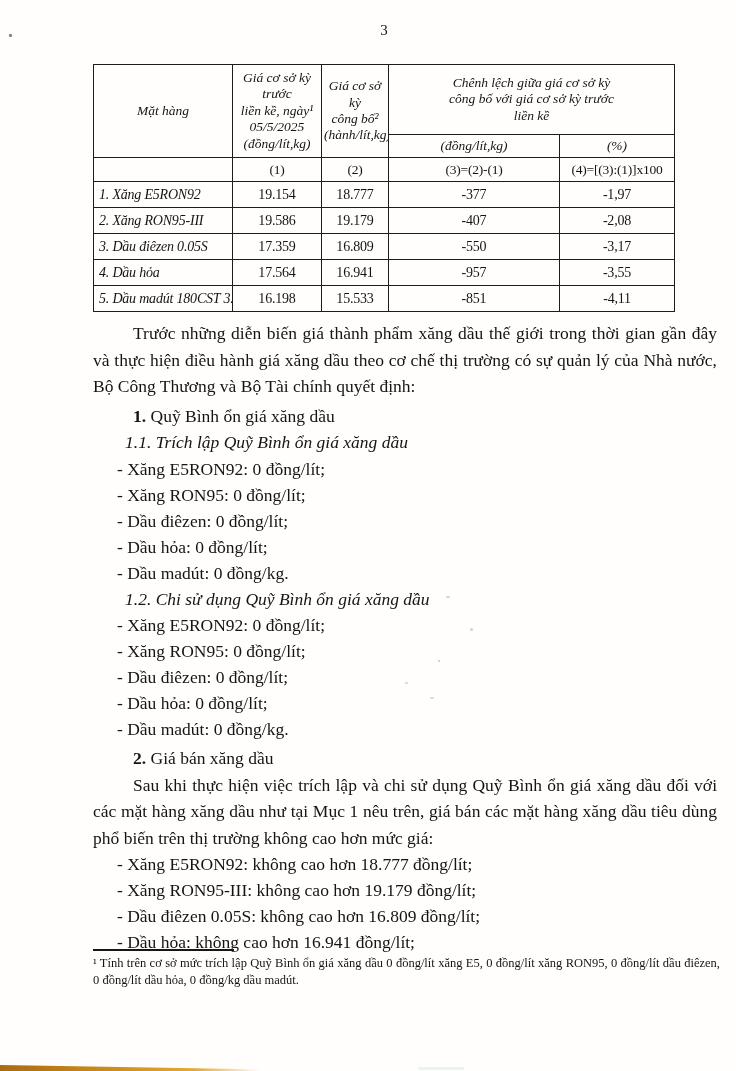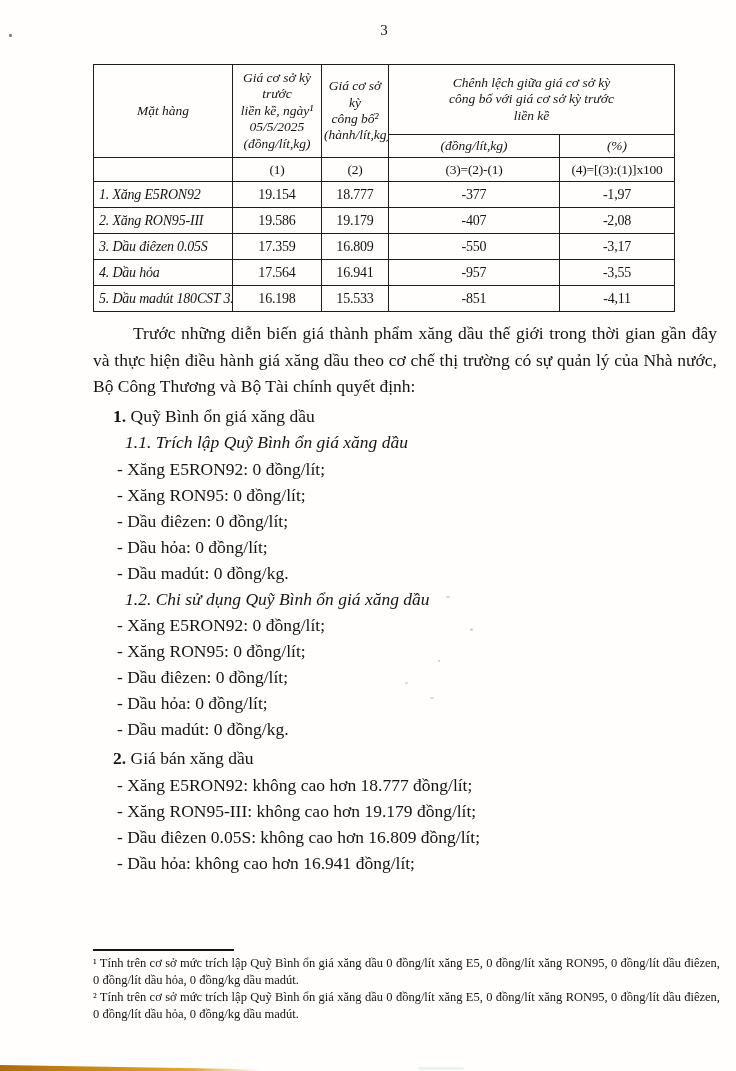--- a/index.html
+++ b/index.html
@@ -63,21 +63,21 @@
     height:23px;font-size:14px;letter-spacing:-0.2px;
   }
   .price-table tbody td.product-cell{
     text-align:left;padding-left:5px;white-space:nowrap;font-style:italic;
   }
 
   
   .doc-body{margin-top:8px;font-size:17.5px;}
   .doc-body p{margin:0;}
   p.para{line-height:26.5px;text-align:justify;text-indent:40px;}
-  p.heading{line-height:26.5px;margin-left:20px;margin-top:3px;}
+  p.heading{line-height:26.5px;margin-left:40px;margin-top:3px;}
   p.heading .hnum{font-weight:bold;}
   p.subheading{line-height:26.5px;margin-left:32px;font-style:italic;}
   p.item{line-height:26px;margin-left:24px;}
 
   
   .footnotes{position:absolute;left:93px;top:949px;width:627px;}
   .fn-sep{width:141px;border:0;border-top:2px solid #161616;margin:0 0 4px 0;}
   .footnote{font-size:12.5px;line-height:17px;margin:0;text-align:justify;}
 </style>
 </head>
@@ -178,31 +178,31 @@
 
       <p class="subheading">1.2. Chi sử dụng Quỹ Bình ổn giá xăng dầu</p>
       <p class="item">- Xăng E5RON92: 0 đồng/lít;</p>
       <p class="item">- Xăng RON95: 0 đồng/lít;</p>
       <p class="item">- Dầu điêzen: 0 đồng/lít;</p>
       <p class="item">- Dầu hỏa: 0 đồng/lít;</p>
       <p class="item">- Dầu madút: 0 đồng/kg.</p>
 
       <p class="heading"><span class="hnum">2.</span> <span>Giá bán xăng dầu</span></p>
 
+      <p class="para">Sau khi thực hiện việc trích lập và chi sử dụng Quỹ Bình ổn giá xăng dầu đối với các mặt hàng xăng dầu như tại Mục 1 nêu trên, giá bán các mặt hàng xăng dầu tiêu dùng phổ biến trên thị trường không cao hơn mức giá:</p>
       <p class="item">- Xăng E5RON92: không cao hơn 18.777 đồng/lít;</p>
       <p class="item">- Xăng RON95-III: không cao hơn 19.179 đồng/lít;</p>
       <p class="item">- Dầu điêzen 0.05S: không cao hơn 16.809 đồng/lít;</p>
       <p class="item">- Dầu hỏa: không cao hơn 16.941 đồng/lít;</p>
     </div>
   </div>
 
   <div class="footnotes">
     <hr class="fn-sep">
     <p class="footnote">¹ Tính trên cơ sở mức trích lập Quỹ Bình ổn giá xăng dầu 0 đồng/lít xăng E5, 0 đồng/lít xăng RON95, 0 đồng/lít dầu điêzen, 0 đồng/lít dầu hỏa, 0 đồng/kg dầu madút.</p>
-    <p class="footnote">² Tính trên cơ sở mức trích lập Quỹ Bình ổn giá xăng dầu 0 đồng/lít xăng E5, 0 đồng/lít xăng RON95, 0 đồng/lít dầu điêzen, 0 đồng/lít dầu hỏa, 0 đồng/kg dầu madút.</p>
   </div>
 
   <div class="speckle sp1"></div>
   <div class="speckle sp2"></div>
   <div class="speckle sp3"></div>
   <div class="speckle sp4"></div>
   <div class="speckle sp5"></div>
   <div class="speckle sp6"></div>
   <div class="smudge"></div>
   <div class="strip"></div>

